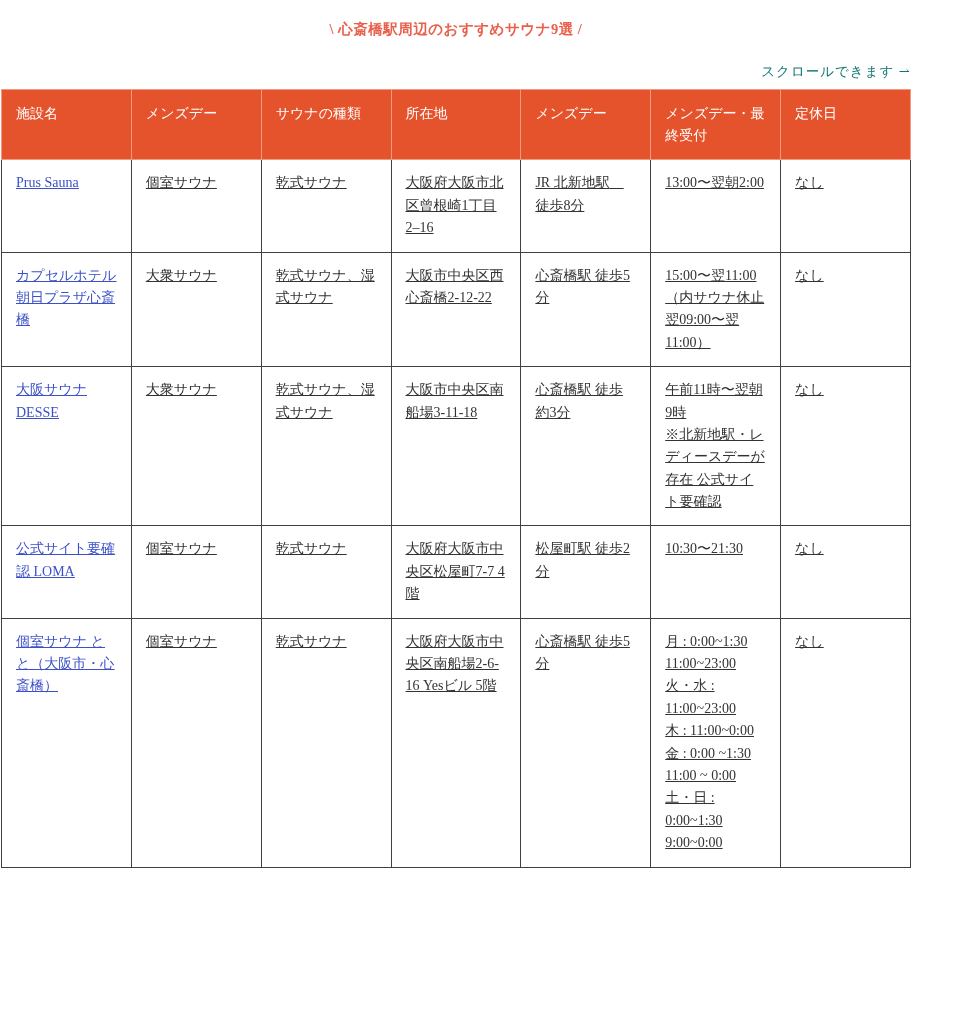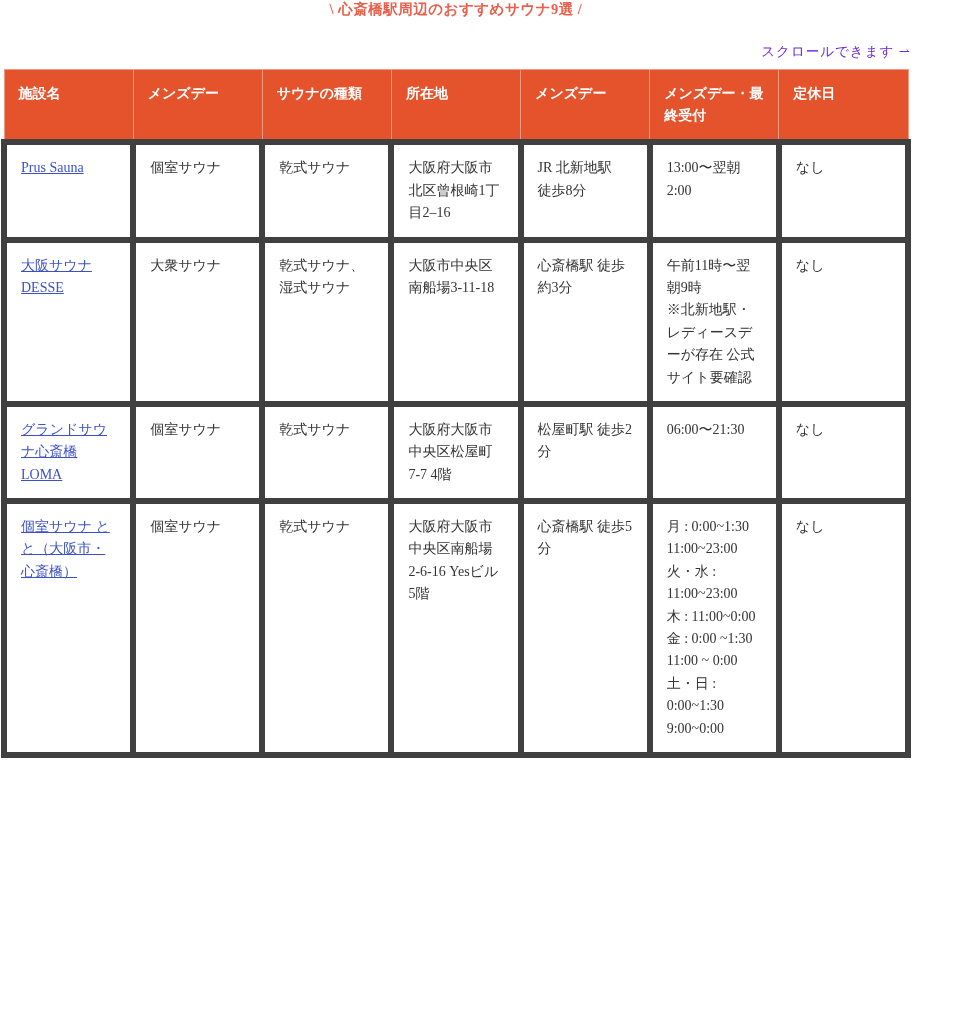--- a/index.html
+++ b/index.html
@@ -7,61 +7,63 @@
     padding: 0;
     background: #ffffff;
     width: 965px;
     font-family: "Liberation Serif", "DejaVu Serif", serif;
     color: #333333;
   }
   .page {
     width: 912px;
     height: 1024px;
     box-sizing: border-box;
+    padding-top: 20px;
   }
   .page-title {
     text-align: center;
     font-size: 14.5px;
     font-weight: bold;
     color: #E8604C;
     letter-spacing: 0.5px;
     margin: 0 0 24px 0;
   }
   .scroll-hint {
     width: 910px;
     margin: 0 auto 8px auto;
     text-align: right;
     font-size: 13.5px;
-    color: #6d28d9;
+    color: #0f766e;
     letter-spacing: 1px;
   }
   table.sauna-table {
     width: 910px;
     margin: 0 auto;
     border-collapse: collapse;
     table-layout: fixed;
     font-size: 14px;
   }
   table.sauna-table th {
     background: #E5532C;
     color: #ffffff;
-    font-weight: bold;
+    font-weight: normal;
     text-align: left;
     vertical-align: top;
     padding: 13px 14px;
     border: 1px solid #ef9b82;
     line-height: 1.55;
   }
   table.sauna-table td {
-    border: 6px solid #404040;
+    border: 1px solid #404040;
     padding: 12px 14px;
     vertical-align: top;
     line-height: 1.6;
     white-space: pre-line;
     word-break: break-word;
+    text-decoration: underline;
   }
   a.facility-link {
     color: #3C50C8;
     text-decoration: underline;
   }
 </style>
 </head>
 <body>
 
 <div class="page">
@@ -86,36 +88,46 @@
         <tr>
           <td><a class="facility-link" href="#">Prus Sauna</a></td>
           <td>個室サウナ</td>
           <td>乾式サウナ</td>
           <td>大阪府大阪市北区曾根崎1丁目2–16</td>
           <td>JR 北新地駅　徒歩8分</td>
           <td>13:00〜翌朝2:00</td>
           <td>なし</td>
         </tr>
         <tr>
+          <td><a class="facility-link" href="#">カプセルホテル朝日プラザ心斎橋</a></td>
+          <td>大衆サウナ</td>
+          <td>乾式サウナ、湿式サウナ</td>
+          <td>大阪市中央区西心斎橋2-12-22</td>
+          <td>心斎橋駅 徒歩5分</td>
+          <td>15:00〜翌11:00
+（内サウナ休止 翌09:00〜翌11:00）</td>
+          <td>なし</td>
+        </tr>
+        <tr>
           <td><a class="facility-link" href="#">大阪サウナDESSE</a></td>
           <td>大衆サウナ</td>
           <td>乾式サウナ、湿式サウナ</td>
           <td>大阪市中央区南船場3-11-18</td>
           <td>心斎橋駅 徒歩約3分</td>
           <td>午前11時〜翌朝9時
 ※北新地駅・レディースデーが存在 公式サイト要確認</td>
           <td>なし</td>
         </tr>
         <tr>
-          <td><a class="facility-link" href="#">グランドサウナ心斎橋 LOMA</a></td>
+          <td><a class="facility-link" href="#">公式サイト要確認 LOMA</a></td>
           <td>個室サウナ</td>
           <td>乾式サウナ</td>
           <td>大阪府大阪市中央区松屋町7-7 4階</td>
           <td>松屋町駅 徒歩2分</td>
-          <td>06:00〜21:30</td>
+          <td>10:30〜21:30</td>
           <td>なし</td>
         </tr>
         <tr>
           <td><a class="facility-link" href="#">個室サウナ とと（大阪市・心斎橋）</a></td>
           <td>個室サウナ</td>
           <td>乾式サウナ</td>
           <td>大阪府大阪市中央区南船場2-6-16 Yesビル 5階</td>
           <td>心斎橋駅 徒歩5分</td>
           <td>月 : 0:00~1:30
 11:00~23:00

